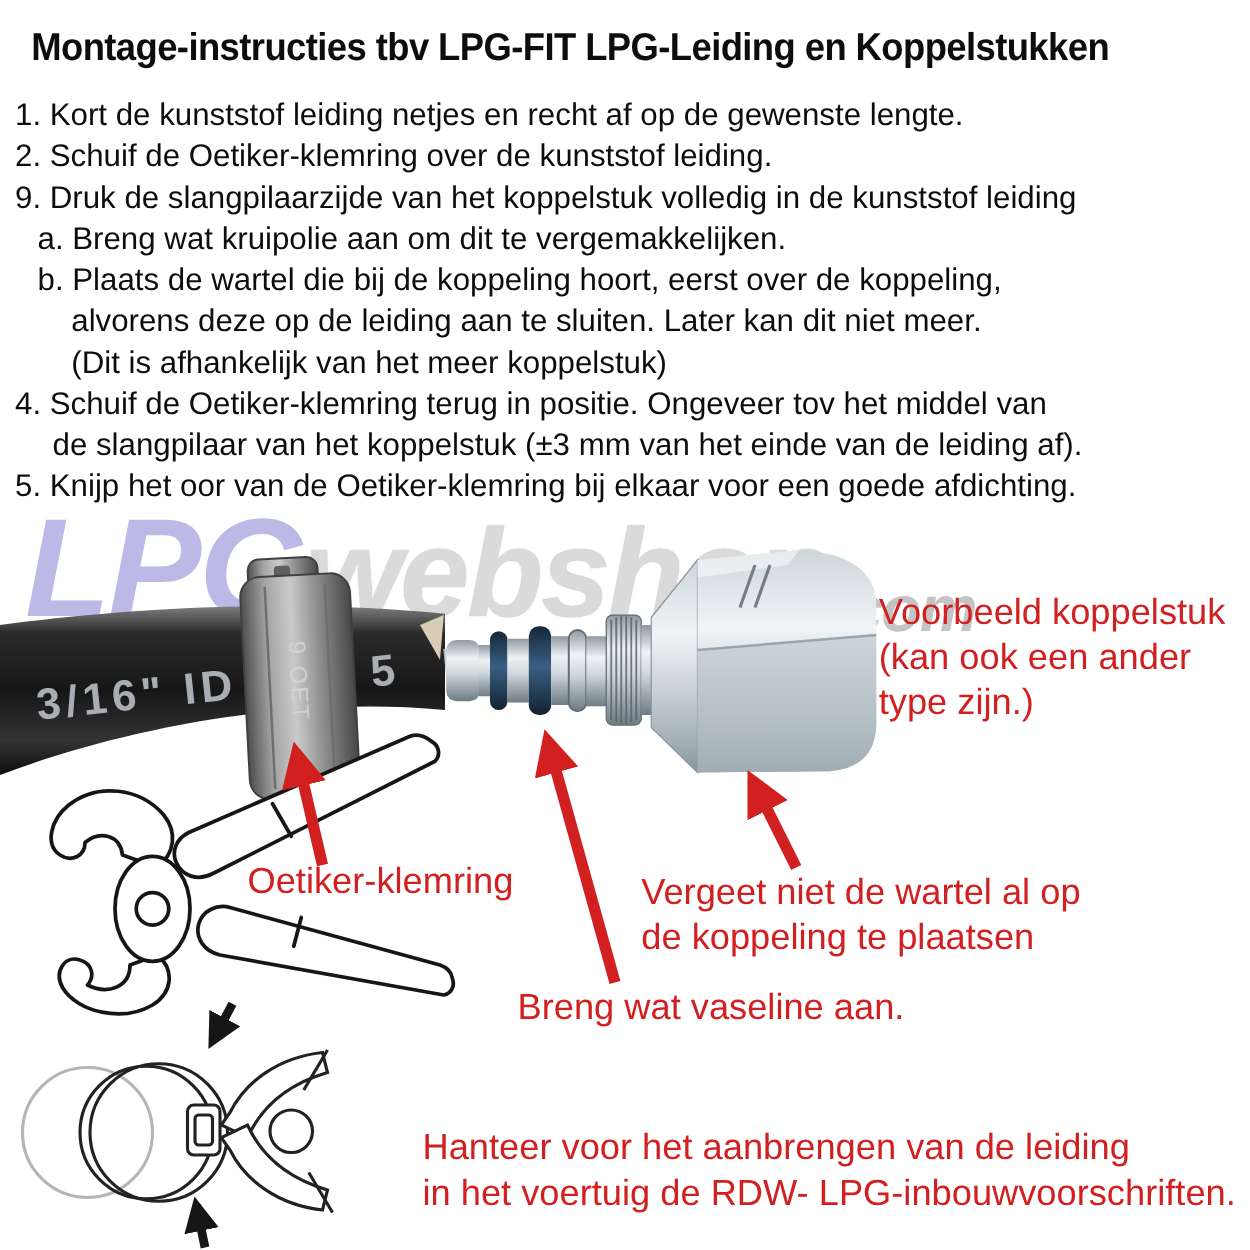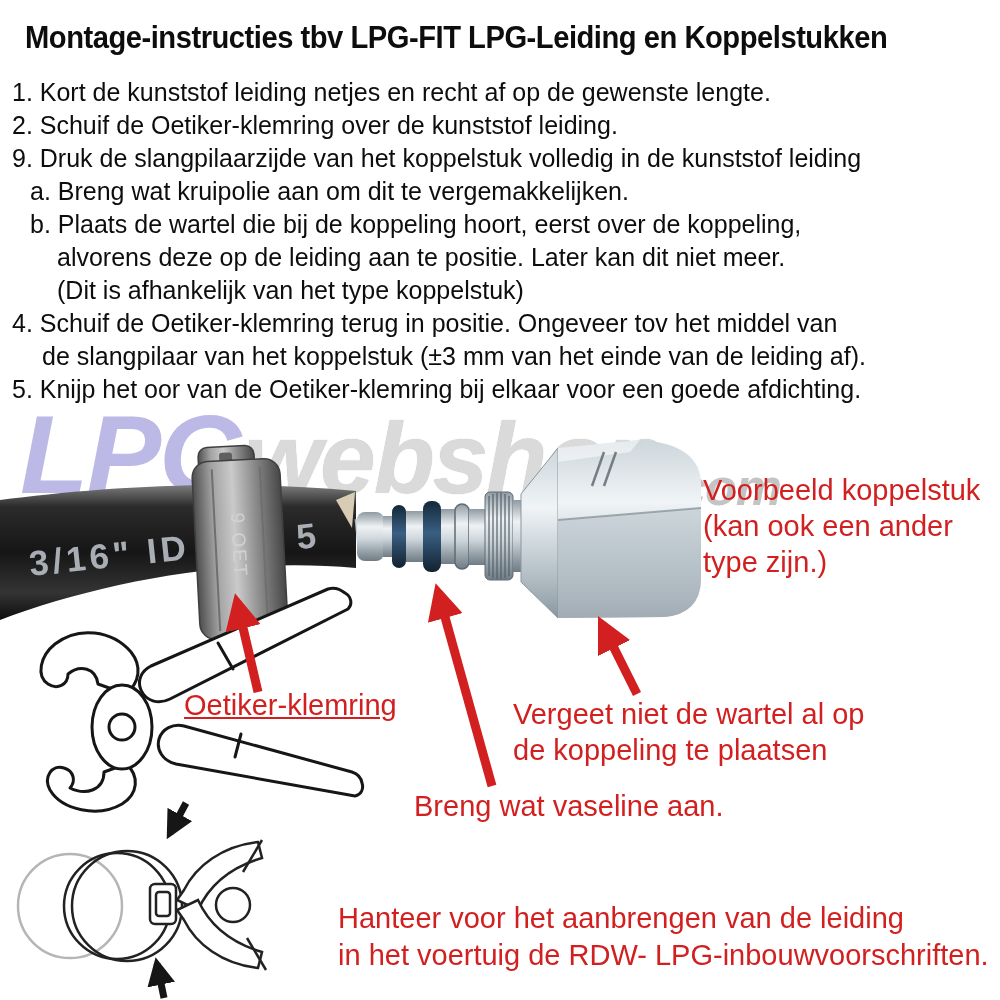--- a/index.html
+++ b/index.html
@@ -24,38 +24,38 @@
   }
   .wm-lpg{font-size:112px;color:#b7b4e6;}
   .wm-web{font-size:100px;color:#d7d7d7;text-shadow:0 0 1px #b5b5b5;}
   .wm-com{font-size:52px;color:#c0c0c0;position:relative;top:12px;letter-spacing:-1px;}
   .illo{position:absolute;left:0;top:0;z-index:1;}
   .red-label{
     position:absolute;color:#d22020;font-size:29px;line-height:36px;
     white-space:pre-line;z-index:2;
   }
   .lbl-voorbeeld{left:703px;top:472px;}
-  .lbl-oetiker{left:184px;top:687px;text-decoration:underline;}
+  .lbl-oetiker{left:198px;top:687px;}
   .lbl-wartel{left:513px;top:696px;}
   .lbl-vaseline{left:414px;top:788px;text-align:center;}
   .lbl-rdw{left:338px;top:900px;line-height:37px;}
 </style>
 </head>
 <body>
 
 <div class="title">Montage-instructies tbv LPG-FIT LPG-Leiding en Koppelstukken</div>
 
 <div class="instructions">
   <div class="line ind0">1. Kort de kunststof leiding netjes en recht af op de gewenste lengte.</div>
   <div class="line ind0">2. Schuif de Oetiker-klemring over de kunststof leiding.</div>
   <div class="line ind0">9. Druk de slangpilaarzijde van het koppelstuk volledig in de kunststof leiding</div>
   <div class="line ind-a">a. Breng wat kruipolie aan om dit te vergemakkelijken.</div>
   <div class="line ind-a">b. Plaats de wartel die bij de koppeling hoort, eerst over de koppeling,</div>
-  <div class="line ind-cont">alvorens deze op de leiding aan te positie. Later kan dit niet meer.</div>
-  <div class="line ind-cont">(Dit is afhankelijk van het type koppelstuk)</div>
+  <div class="line ind-cont">alvorens deze op de leiding aan te sluiten. Later kan dit niet meer.</div>
+  <div class="line ind-cont">(Dit is afhankelijk van het meer koppelstuk)</div>
   <div class="line ind0">4. Schuif de Oetiker-klemring terug in positie. Ongeveer tov het middel van</div>
   <div class="line ind-4">de slangpilaar van het koppelstuk (±3 mm van het einde van de leiding af).</div>
   <div class="line ind0">5. Knijp het oor van de Oetiker-klemring bij elkaar voor een goede afdichting.</div>
 </div>
 
 <div class="watermark">
   <span class="wm-lpg">LPG</span>
     <span class="wm-web">webshop</span>
     <span class="wm-com">.com</span>
 </div>

